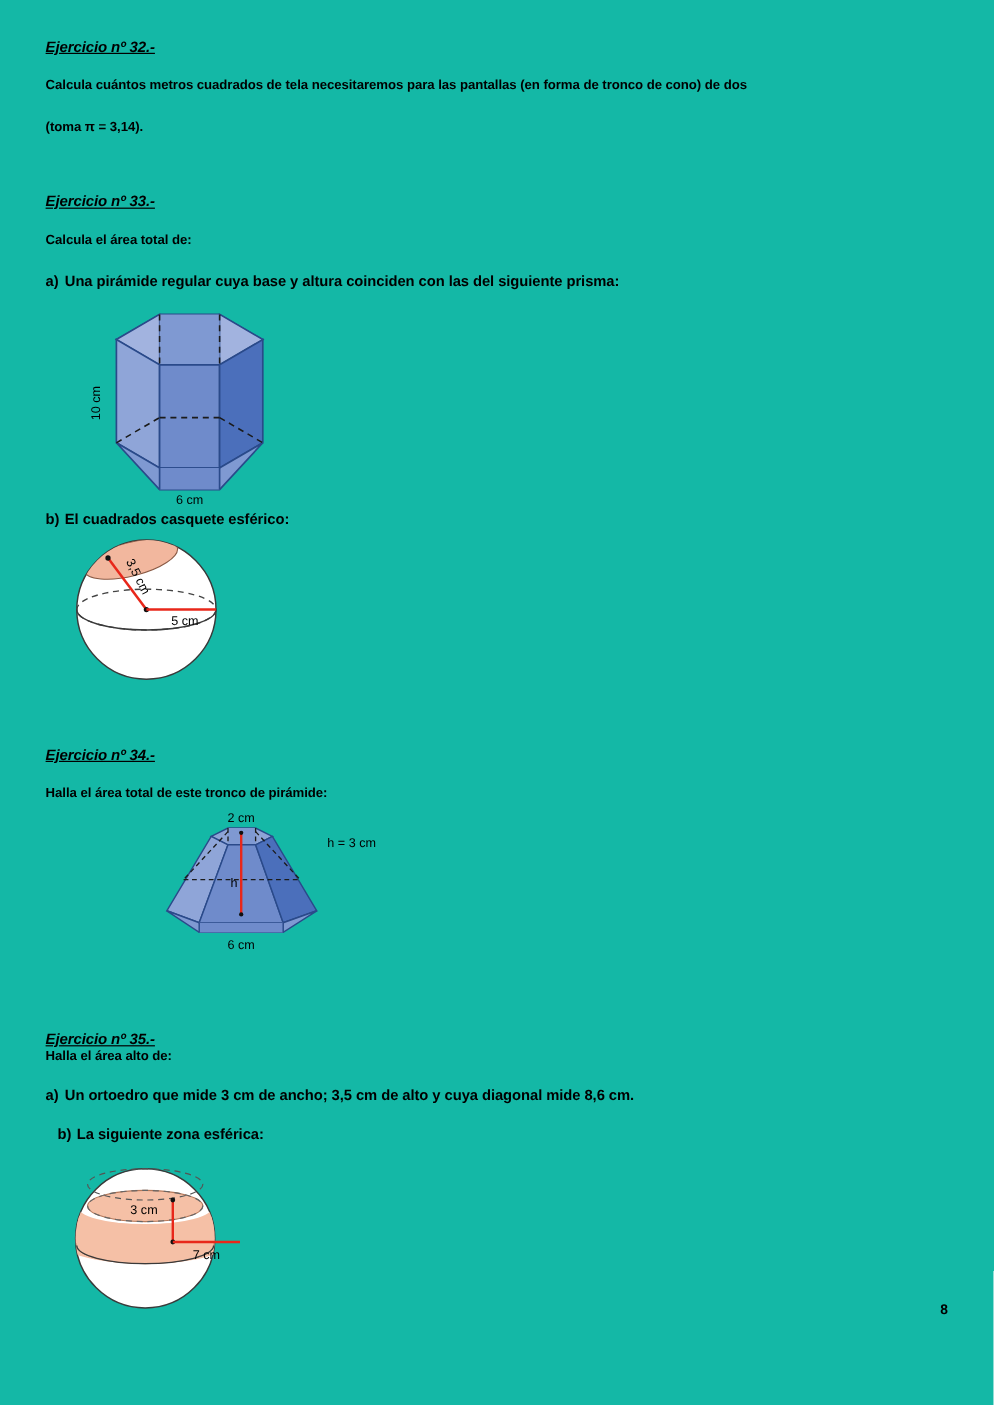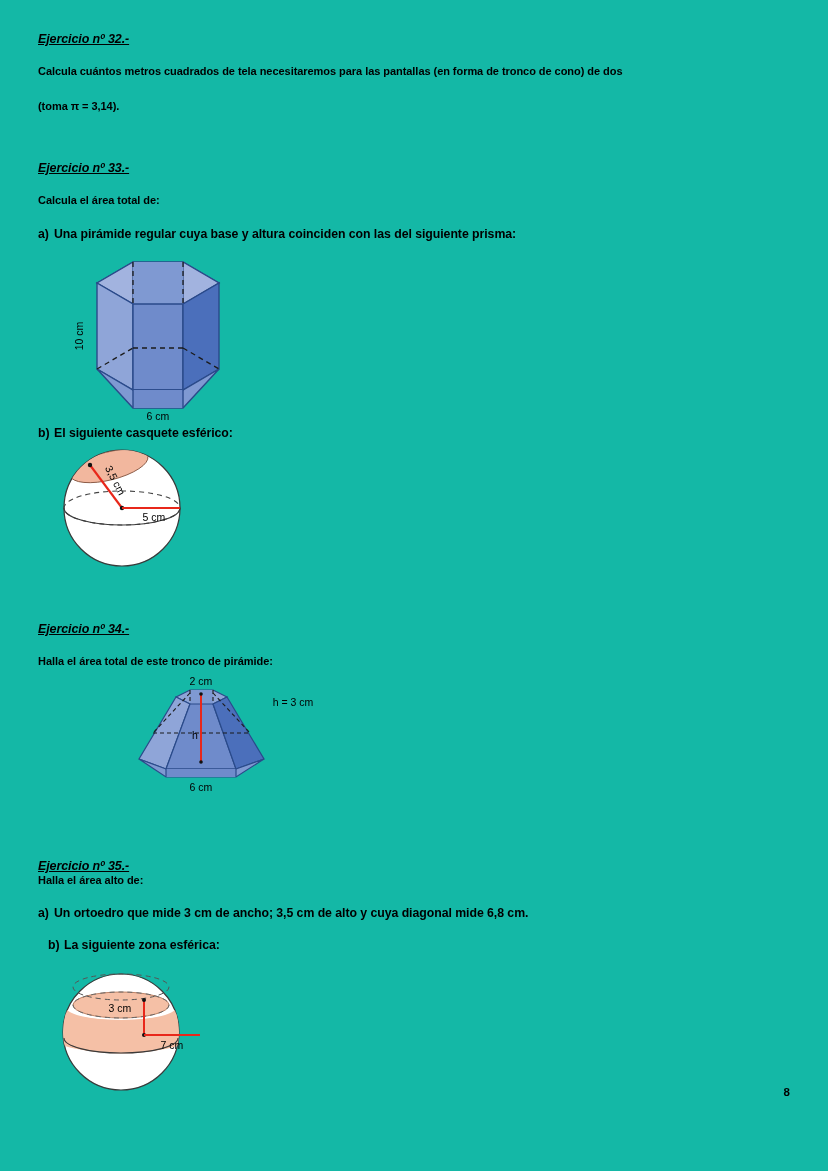--- a/index.html
+++ b/index.html
@@ -125,21 +125,21 @@
         <line x1="78" y1="98" x2="128" y2="98" stroke="#1b1b1b" stroke-width="1.3" stroke-dasharray="5,4"></line>
         <line x1="128" y1="98" x2="164" y2="119" stroke="#1b1b1b" stroke-width="1.3" stroke-dasharray="5,4"></line>
 
         <text x="28" y="86" font-family="Liberation Sans, sans-serif" font-size="10.5" fill="#000" text-anchor="middle" transform="rotate(-90 28 86)">10 cm</text>
 
         <text x="103" y="170" font-family="Liberation Sans, sans-serif" font-size="10.5" fill="#000" text-anchor="middle">6 cm</text>
       </svg>
     </div>
 
     <div class="item b33b">
-      <span class="lab">b)</span><span>El siguiente casquete esférico:</span>
+      <span class="lab">b)</span><span>El cuadrados casquete esférico:</span>
     </div>
 
     <div class="fig f33b">
       <svg width="175" height="135" viewBox="0 0 175 135">
         <defs>
           <clipPath id="capclip">
             <circle cx="62" cy="65" r="58"></circle>
           </clipPath>
         </defs>
 
@@ -199,21 +199,21 @@
         <text x="93" y="115" font-family="Liberation Sans, sans-serif" font-size="10.5" fill="#000" text-anchor="middle">6 cm</text>
         <text x="87" y="63" font-family="Liberation Sans, sans-serif" font-size="10.5" fill="#000" text-anchor="middle">h</text>
         <text x="185" y="30" font-family="Liberation Sans, sans-serif" font-size="10.5" fill="#000" text-anchor="middle">h = 3 cm</text>
       </svg>
     </div>
 
     <div class="ex-heading b35h">Ejercicio nº 35.-</div>
     <div class="para b35p">Halla el área alto de:</div>
 
     <div class="item b35a">
-      <span class="lab">a)</span><span>Un ortoedro que mide  3 cm  de ancho;  3,5 cm  de alto y cuya diagonal mide  6,8 cm.</span>
+      <span class="lab">a)</span><span>Un ortoedro que mide  3 cm  de ancho;  3,5 cm  de alto y cuya diagonal mide  8,6 cm.</span>
     </div>
 
     <div class="item b35b">
       <span class="lab">b)</span><span>La siguiente zona esférica:</span>
     </div>
 
     <div class="fig f35b">
       <svg width="175" height="145" viewBox="0 0 175 145">
         <defs>
           <clipPath id="zoneclip">

